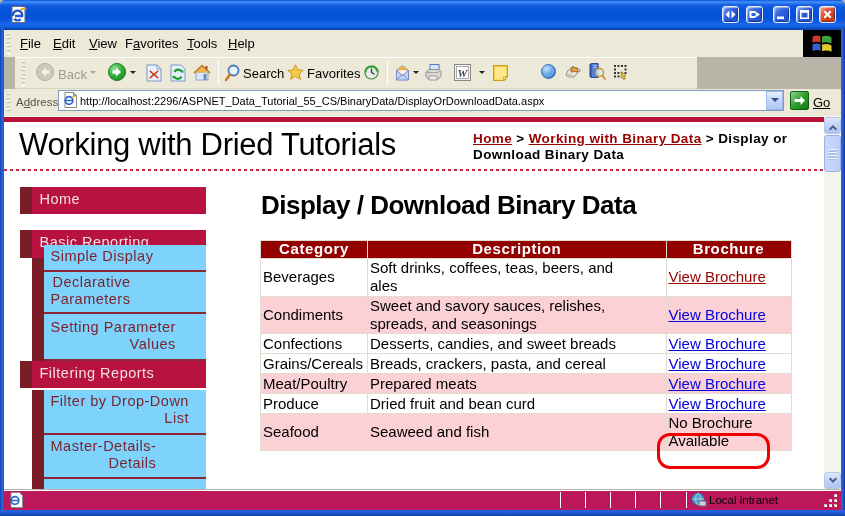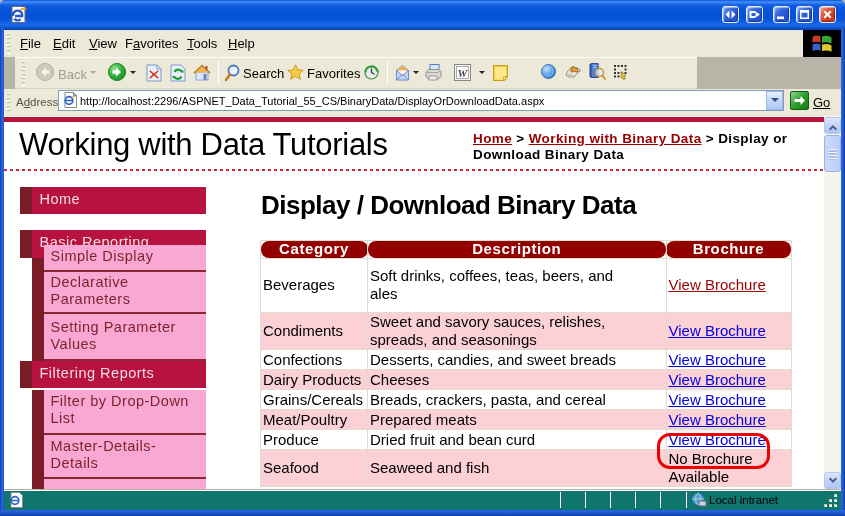--- a/index.html
+++ b/index.html
@@ -55,44 +55,44 @@
 .crumb { position:absolute; left:469px; top:15px; width:330px; font-size:13.5px; font-weight:bold; color:#000;
   line-height:16px; letter-spacing:0.4px; }
 .crumb a { color:#990000; text-decoration:underline; }
 .dashline { position:absolute; top:53px; left:0px; width:820px; height:2px;
   background:repeating-linear-gradient(90deg,#cc2244 0 3px,transparent 3px 6px); }
 
 
 .mi { position:absolute; font-size:14.5px; letter-spacing:0.5px; display:flex; align-items:center; line-height:17px; padding-bottom:2px; }
 .mi1 { background:#b81240; color:#f3dfe3; left:16px; width:186px; padding-left:19.5px; }
 .mi1::before { content:""; position:absolute; left:0; top:0; bottom:0; width:11.5px; background:#7b1d27; }
-.mi2 { background:#f9a8d4; color:#7e232d; left:39.5px; width:162.5px; padding-left:7px; }
+.mi2 { background:#7dd3fc; color:#7e232d; left:39.5px; width:162.5px; padding-left:7px;text-align:right; }
 .sep2 { position:absolute; left:39.5px; width:162.5px; background:#8c2633; height:1.8px; }
 .stripe { position:absolute; background:#7b1d27; }
 
 
 .h2 { position:absolute; left:257px; top:76px; font-size:26px; line-height:26px; font-weight:bold; color:#000; letter-spacing:-0.5px; }
 table.grid { position:absolute; left:256px; top:124px; border-collapse:collapse; font-size:15px; table-layout:fixed; }
 table.grid td { border:1px solid #e0ddd0; padding:0px 2px; vertical-align:middle; line-height:18px; overflow:hidden; }
-table.grid tr.hdr td { background:#930000; color:#fff; font-weight:bold; text-align:center; font-size:15px; letter-spacing:0.6px; line-height:16px;border-radius:8px; }
+table.grid tr.hdr td { background:#930000; color:#fff; font-weight:bold; text-align:center; font-size:15px; letter-spacing:0.6px; line-height:16px; }
 table.grid tr.alt { background:#fcd1d6; }
 a.vb { color:#0000e0; text-decoration:underline; }
 a.vb.v { color:#990000; }
 .ann { position:absolute; left:653px; top:316.5px; width:113px; height:36.5px; border:3.5px solid #ee0000; border-radius:13px; }
 
 
 .scroll { position:absolute; top:116px; left:824px; width:17px; height:374px; background:#f5f4ef; }
 .sbtn { position:absolute; left:0px; width:17px; height:17px; border-radius:3px; border:1px solid #b5c7ea;
   background:linear-gradient(180deg,#dfe7fc 0%,#c2d2fa 50%,#aec4f6 100%); }
 .sthumb { position:absolute; left:0px; top:19px; width:17px; height:37px; border-radius:3px; border:1px solid #9ab1e2;
   background:linear-gradient(90deg,#cbd8fb,#bccffa); }
 .chev { position:absolute; left:3px; width:10px; height:10px; fill:#4d6185; }
 
 
-.statusbar { position:absolute; top:489px; left:0px; width:845px; height:21px; background:#0f766e; border-top:1px solid #b8b4a4; box-shadow:inset 0 1px 0 #fff; }
+.statusbar { position:absolute; top:489px; left:0px; width:845px; height:21px; background:#be185d; border-top:1px solid #b8b4a4; box-shadow:inset 0 1px 0 #fff; }
 .ssep { position:absolute; top:2px; width:1px; height:16px; background:#c8c4b2; border-right:1px solid #fff; }
 .status-txt { position:absolute; left:709px; top:4px; font-size:11.5px; color:#000; }
 
 
 .frame-l { position:absolute; top:28px; left:0; width:4px; height:482px; background:linear-gradient(90deg,#1543ae,#2a66e2 60%,#1e54c8); }
 .frame-r { position:absolute; top:28px; left:841px; width:4px; height:482px; background:linear-gradient(90deg,#2a6ae6,#1e54c8 60%,#0c3a9e); }
 .frame-b { position:absolute; top:510px; left:0; width:845px; height:6px; background:linear-gradient(180deg,#2a66e2,#1a50c8 70%,#0c3a9a); }
 </style>
 </head>
 <body>
@@ -307,21 +307,21 @@
     <div class="go-box">
       <svg style="position:absolute;left:2px;top:2px" width="13" height="13" viewBox="0 0 13 13">
           <path d="M1.5 5 h6 v-3 l4.5 4.5 l-4.5 4.5 v-3 h-6 z" fill="#fff"></path>
         </svg>
     </div>
     <span class="go-txt">Go</span>
   </div>
 
   <div class="content">
     <div class="topbar"></div>
-    <div class="h1">Working with Data Tutorials</div>
+    <div class="h1">Working with Dried Tutorials</div>
     <div class="crumb"><a>Home</a> &gt; <a>Working with Binary Data</a> &gt; Display or Download Binary Data</div>
     <div class="dashline"></div>
 
     <div class="stripe" style="left:27.5px;top:127.5px;width:12px;height:117.5px"></div>
     <div class="stripe" style="left:27.5px;top:273.5px;width:12px;height:100px"></div>
 
     <div class="mi mi1" style="top:71px;height:26.5px">Home</div>
     <div class="mi mi1" style="top:114px;height:27.5px">Basic Reporting</div>
     <div class="mi mi2" style="top:128.5px;height:25.5px">Simple Display</div>
     <div class="sep2" style="top:154px"></div>
@@ -337,38 +337,33 @@
     <div class="mi mi2" style="top:362.8px;height:11.2px"></div>
 
     <div class="h2">Display / Download Binary Data</div>
     <table class="grid">
       <tbody>
           <tr class="hdr" style="height:17.5px">
         <td style="width:107px">Category</td>
         <td style="width:298.5px">Description</td>
         <td style="width:125px">Brochure</td>
       </tr>
-      <tr style="height:54px">
+      <tr style="height:38px">
             <td>Beverages</td>
             <td>Soft drinks, coffees, teas, beers, and<br>ales</td>
             <td><a class="vb v">View Brochure</a></td>
           </tr>
       <tr class="alt" style="height:37.5px">
             <td>Condiments</td>
             <td>Sweet and savory sauces, relishes,<br>spreads, and seasonings</td>
             <td><a class="vb">View Brochure</a></td>
           </tr>
       <tr style="height:20px">
             <td>Confections</td>
             <td>Desserts, candies, and sweet breads</td>
-            <td><a class="vb">View Brochure</a></td>
-          </tr>
-      <tr class="alt" style="height:20px">
-            <td>Dairy Products</td>
-            <td>Cheeses</td>
             <td><a class="vb">View Brochure</a></td>
           </tr>
       <tr style="height:20px">
             <td>Grains/Cereals</td>
             <td>Breads, crackers, pasta, and cereal</td>
             <td><a class="vb">View Brochure</a></td>
           </tr>
       <tr class="alt" style="height:20px">
             <td>Meat/Poultry</td>
             <td>Prepared meats</td>

